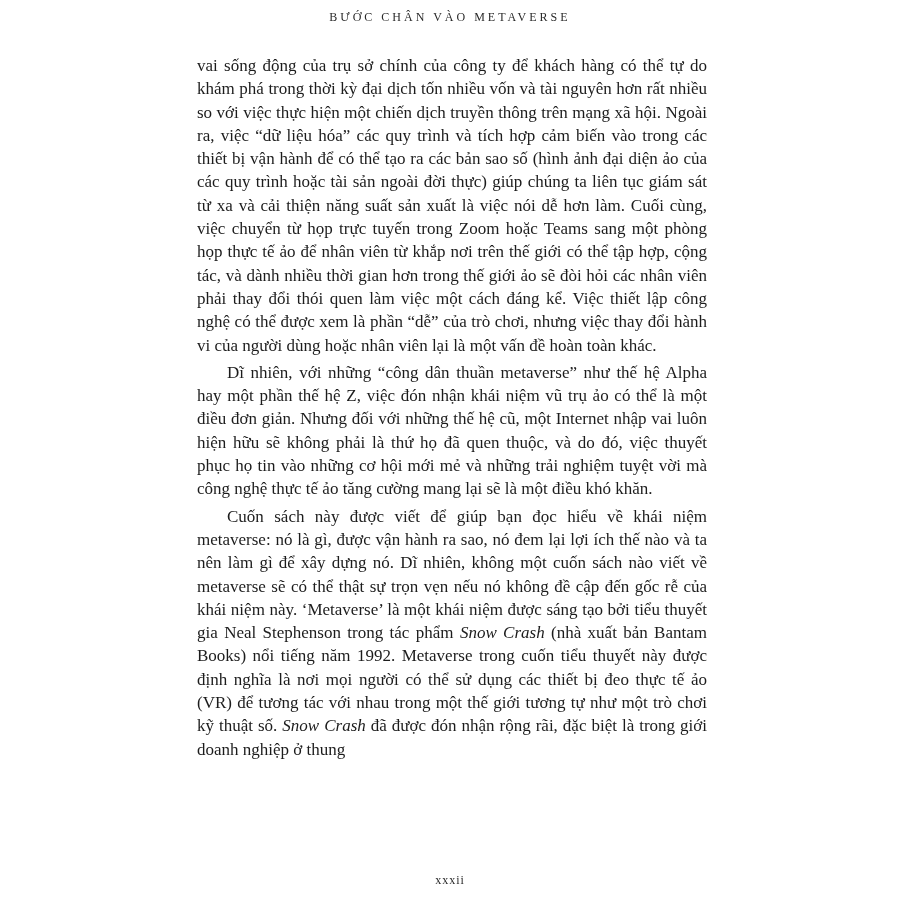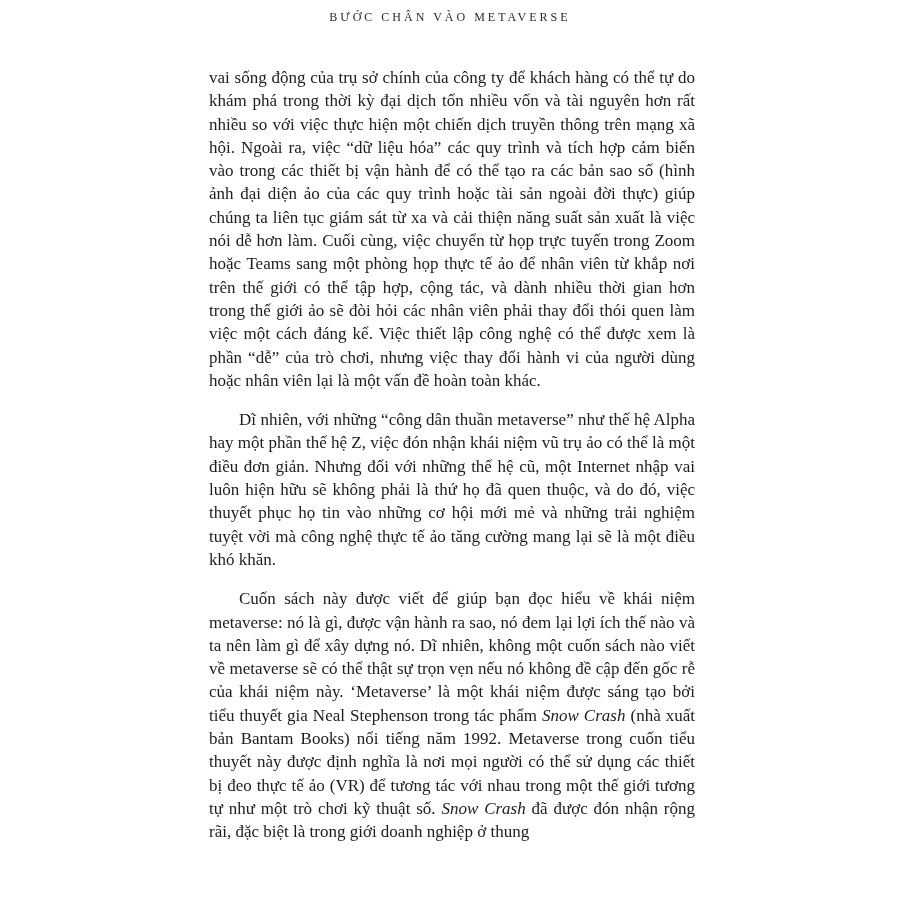--- a/index.html
+++ b/index.html
@@ -31,21 +31,21 @@
     position: absolute;
     top: 50px;
     left: 193px;
     width: 518px;
     text-align: justify;
     font-size: 17px;
     line-height: 23.3px;
     color: #1c1c1c;
   }
   .text-column p {
-    margin: 16px;
+    margin: 4px;
     padding: 0;
   }
   .text-column p.indent {
     text-indent: 30px;
   }
   .text-column em {
   }
   .page-number {
     position: absolute;
     bottom: 12px;
@@ -62,13 +62,14 @@
 
 <div class="page">
   <header class="running-head">BƯỚC CHÂN VÀO METAVERSE</header>
 
   <main class="text-column">
       <p><span>vai sống động của trụ sở chính của công ty để khách hàng có thể tự do khám phá trong thời kỳ đại dịch tốn nhiều vốn và tài nguyên hơn rất nhiều so với việc thực hiện một chiến dịch truyền thông trên mạng xã hội. Ngoài ra, việc “dữ liệu hóa” các quy trình và tích hợp cảm biến vào trong các thiết bị vận hành để có thể tạo ra các bản sao số (hình ảnh đại diện ảo của các quy trình hoặc tài sản ngoài đời thực) giúp chúng ta liên tục giám sát từ xa và cải thiện năng suất sản xuất là việc nói dễ hơn làm. Cuối cùng, việc chuyển từ họp trực tuyến trong Zoom hoặc Teams sang một phòng họp thực tế ảo để nhân viên từ khắp nơi trên thế giới có thể tập hợp, cộng tác, và dành nhiều thời gian hơn trong thế giới ảo sẽ đòi hỏi các nhân viên phải thay đổi thói quen làm việc một cách đáng kể. Việc thiết lập công nghệ có thể được xem là phần “dễ” của trò chơi, nhưng việc thay đổi hành vi của người dùng hoặc nhân viên lại là một vấn đề hoàn toàn khác.</span></p>
       <p class="indent"><span>Dĩ nhiên, với những “công dân thuần metaverse” như thế hệ Alpha hay một phần thế hệ Z, việc đón nhận khái niệm vũ trụ ảo có thể là một điều đơn giản. Nhưng đối với những thế hệ cũ, một Internet nhập vai luôn hiện hữu sẽ không phải là thứ họ đã quen thuộc, và do đó, việc thuyết phục họ tin vào những cơ hội mới mẻ và những trải nghiệm tuyệt vời mà công nghệ thực tế ảo tăng cường mang lại sẽ là một điều khó khăn.</span></p>
       <p class="indent"><span>Cuốn sách này được viết để giúp bạn đọc hiểu về khái niệm metaverse: nó là gì, được vận hành ra sao, nó đem lại lợi ích thế nào và ta nên làm gì để xây dựng nó. Dĩ nhiên, không một cuốn sách nào viết về metaverse sẽ có thể thật sự trọn vẹn nếu nó không đề cập đến gốc rễ của khái niệm này. ‘Metaverse’ là một khái niệm được sáng tạo bởi tiểu thuyết gia Neal Stephenson trong tác phẩm </span><em>Snow Crash</em><span> (nhà xuất bản Bantam Books) nổi tiếng năm 1992. Metaverse trong cuốn tiểu thuyết này được định nghĩa là nơi mọi người có thể sử dụng các thiết bị đeo thực tế ảo (VR) để tương tác với nhau trong một thế giới tương tự như một trò chơi kỹ thuật số. </span><em>Snow Crash</em><span> đã được đón nhận rộng rãi, đặc biệt là trong giới doanh nghiệp ở thung</span></p>
     </main>
 
+  <footer class="page-number">xxxii</footer>
 </div>
 
 </body></html>

